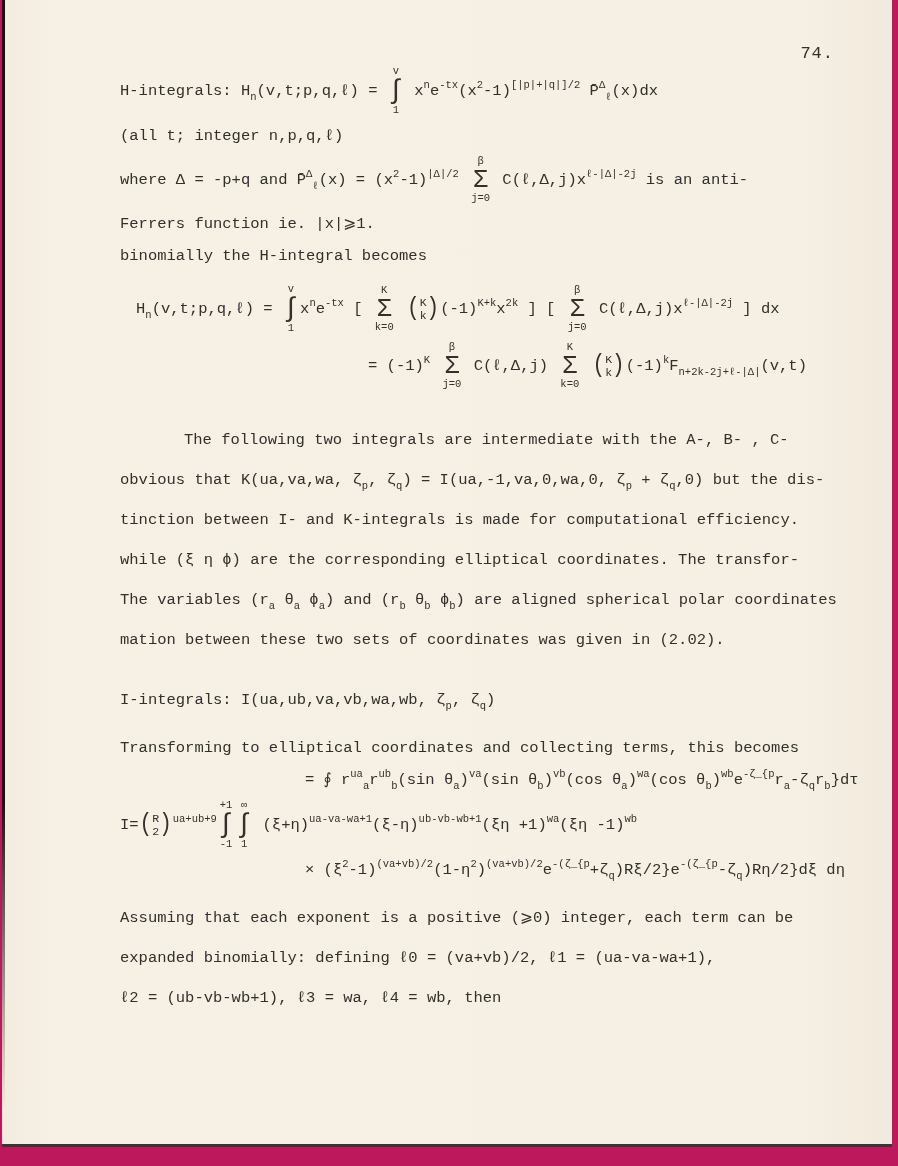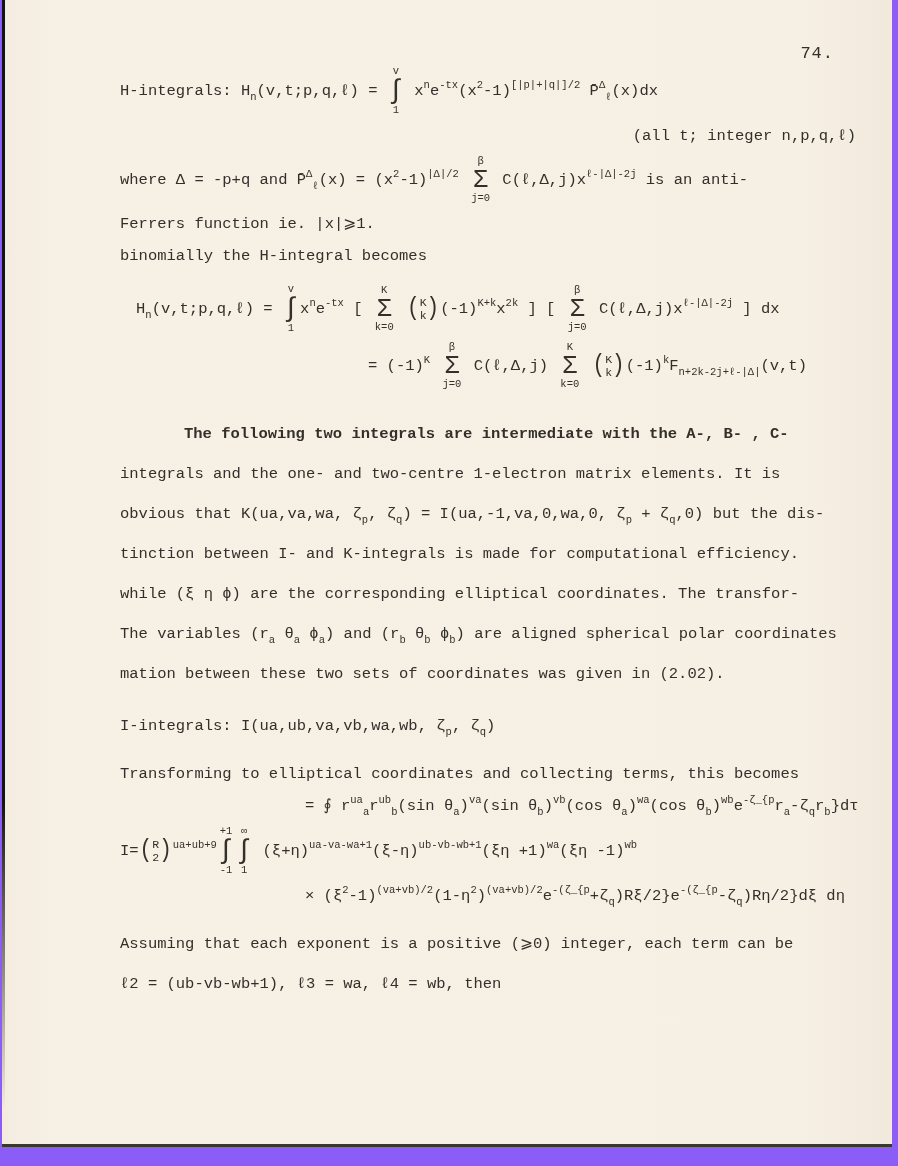--- a/index.html
+++ b/index.html
@@ -3,21 +3,21 @@
 <meta charset="utf-8">
 <style>
   html,body{margin:0;padding:0;}
   body{
     width:898px;height:1166px;
     background:#fbfbf9;
     font-family:"Liberation Mono","DejaVu Sans Mono",monospace;
     color:#33302b;
     -webkit-font-smoothing:antialiased;
   }
-  .scan{position:relative;width:898px;height:1166px;overflow:hidden;background:#8b5cf6;}
+  .scan{position:relative;width:898px;height:1166px;overflow:hidden;background:#be185d;}
   .page{
     position:absolute;left:2px;top:0;width:890px;height:1147px;
     background:linear-gradient(90deg,#f3ecdf 0%,#f7f0e5 6%,#f6efe3 90%,#f0e9dc 100%);
     border-bottom:3px solid #3a3632;
     box-sizing:border-box;
     overflow:hidden;
   }
   .page::before{ 
     content:"";position:absolute;left:0;top:0;width:3px;height:100%;
     background:linear-gradient(#15130f 0%,#15130f 70%,rgba(21,19,15,0) 97%);
@@ -26,29 +26,29 @@
     position:absolute;top:44px;right:58px;
     font-size:17px;letter-spacing:1px;
   }
   .content{
     position:absolute;left:0;top:62px;width:890px;
     padding:0 24px 0 118px;box-sizing:border-box;
     font-size:15.5px;
   }
   .line{line-height:24px;padding:4px 0;white-space:nowrap;}
   
-  .r{text-align:right;padding-right:12px;}
+  .r{padding-right:12px;}
   .i16{padding-left:16px;}
   .i64{padding-left:64px;}
   .i185{padding-left:185px;}
   .i248{padding-left:248px;}
   .g8{margin-top:8px;}
   .g16{margin-top:16px;}
-  .g20{margin-top:20px;}
-  .g24{margin-top:24px;font-weight:bold;}
+  .g20{margin-top:28px;}
+  .g24{margin-top:30px;}
   sup{font-size:10.5px;vertical-align:7px;letter-spacing:0;}
   sub{font-size:10.5px;vertical-align:-5px;}
   sup,sub{line-height:0;}
   
   .op{display:inline-flex;flex-direction:column;align-items:center;
       vertical-align:middle;line-height:1;margin:0 3px;}
   .op .lim{font-size:10.5px;line-height:1.1;}
   .op .sym{font-size:25px;line-height:1;}
   .op.intg .sym{font-size:27px;}
   .op.intg{margin:0 1px;}
@@ -108,21 +108,20 @@
             <span class="lim">k=0</span>
           </span> <span class="binom">
             <span class="bigp">(</span>
             <span class="col">
               <span>K</span>
               <span>k</span>
             </span>
             <span class="bigp">)</span>
           </span>(-1)<sup>k</sup>F<sub>n+2k-2j+ℓ-|Δ|</sub>(v,t)</div>
         <div class="line i64 g24">The following two integrals are intermediate with the A-, B- , C-</div>
-        <div class="line g8">integrals and the one- and two-centre 1-electron matrix elements.   It is</div>
         <div class="line g8">obvious that K(ua,va,wa, ζ<sub>p</sub>, ζ<sub>q</sub>) = I(ua,-1,va,0,wa,0, ζ<sub>p</sub> + ζ<sub>q</sub>,0) but the dis-</div>
         <div class="line g8">tinction between I- and K-integrals is made for computational efficiency.</div>
         <div class="line g8">while (ξ η ϕ) are the corresponding elliptical coordinates.   The transfor-</div>
         <div class="line g8">The variables (r<sub>a</sub> θ<sub>a</sub> ϕ<sub>a</sub>) and (r<sub>b</sub> θ<sub>b</sub> ϕ<sub>b</sub>) are aligned spherical polar coordinates</div>
         <div class="line g8">mation between these two sets of coordinates was given in (2.02).</div>
         <div class="line g20">I-integrals:  I(ua,ub,va,vb,wa,wb, ζ<sub>p</sub>, ζ<sub>q</sub>)</div>
         <div class="line g16">Transforming to elliptical coordinates and collecting terms, this becomes</div>
         <div class="line i185">= ∮ r<sup>ua</sup><sub>a</sub>r<sup>ub</sup><sub>b</sub>(sin θ<sub>a</sub>)<sup>va</sup>(sin θ<sub>b</sub>)<sup>vb</sup>(cos θ<sub>a</sub>)<sup>wa</sup>(cos θ<sub>b</sub>)<sup>wb</sup>e<sup>-ζ_{p</sup>r<sub>a</sub>-ζ<sub>q</sub>r<sub>b</sub>}dτ</div>
         <div class="line">I=<span class="binom">
             <span class="bigp">(</span>
@@ -135,16 +134,17 @@
             <span class="lim">+1</span>
             <span class="sym">∫</span>
             <span class="lim">-1</span>
           </span><span class="op intg">
             <span class="lim">∞</span>
             <span class="sym">∫</span>
             <span class="lim">1</span>
           </span> (ξ+η)<sup>ua-va-wa+1</sup>(ξ-η)<sup>ub-vb-wb+1</sup>(ξη +1)<sup>wa</sup>(ξη -1)<sup>wb</sup></div>
         <div class="line i185">× (ξ<sup>2</sup>-1)<sup>(va+vb)/2</sup>(1-η<sup>2</sup>)<sup>(va+vb)/2</sup>e<sup>-(ζ_{p</sup>+ζ<sub>q</sub>)Rξ/2}e<sup>-(ζ_{p</sup>-ζ<sub>q</sub>)Rη/2}dξ dη</div>
         <div class="line g16">Assuming that each exponent is a positive (⩾0) integer, each term can be</div>
+        <div class="line g8">expanded binomially:  defining ℓ0 = (va+vb)/2,  ℓ1 = (ua-va-wa+1),</div>
         <div class="line g8">ℓ2 = (ub-vb-wb+1),  ℓ3 = wa, ℓ4 = wb, then</div>
       </div>
   </div>
 </div>
 
 </body></html>

